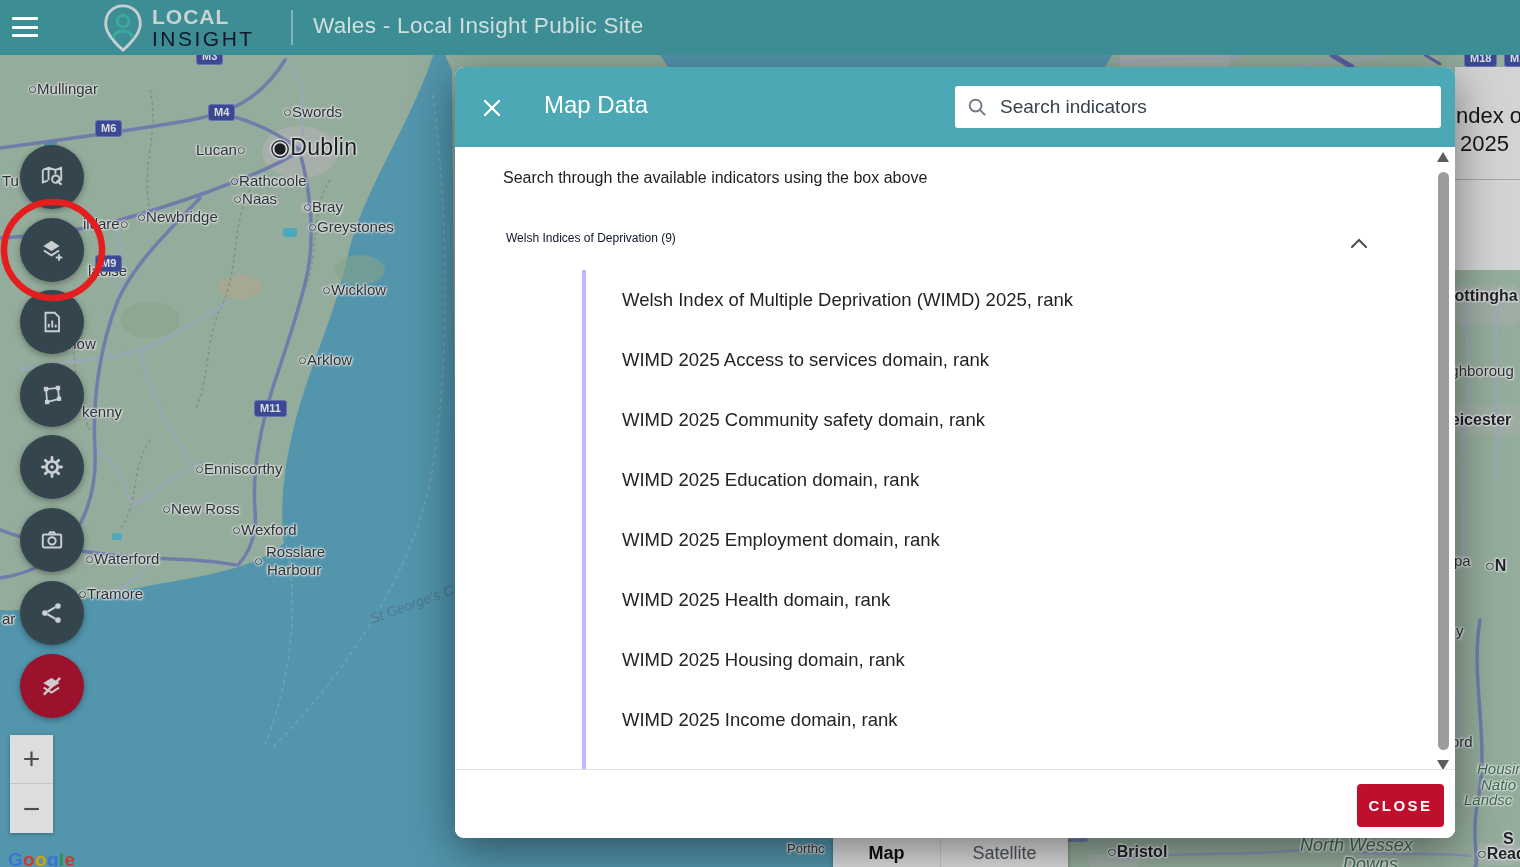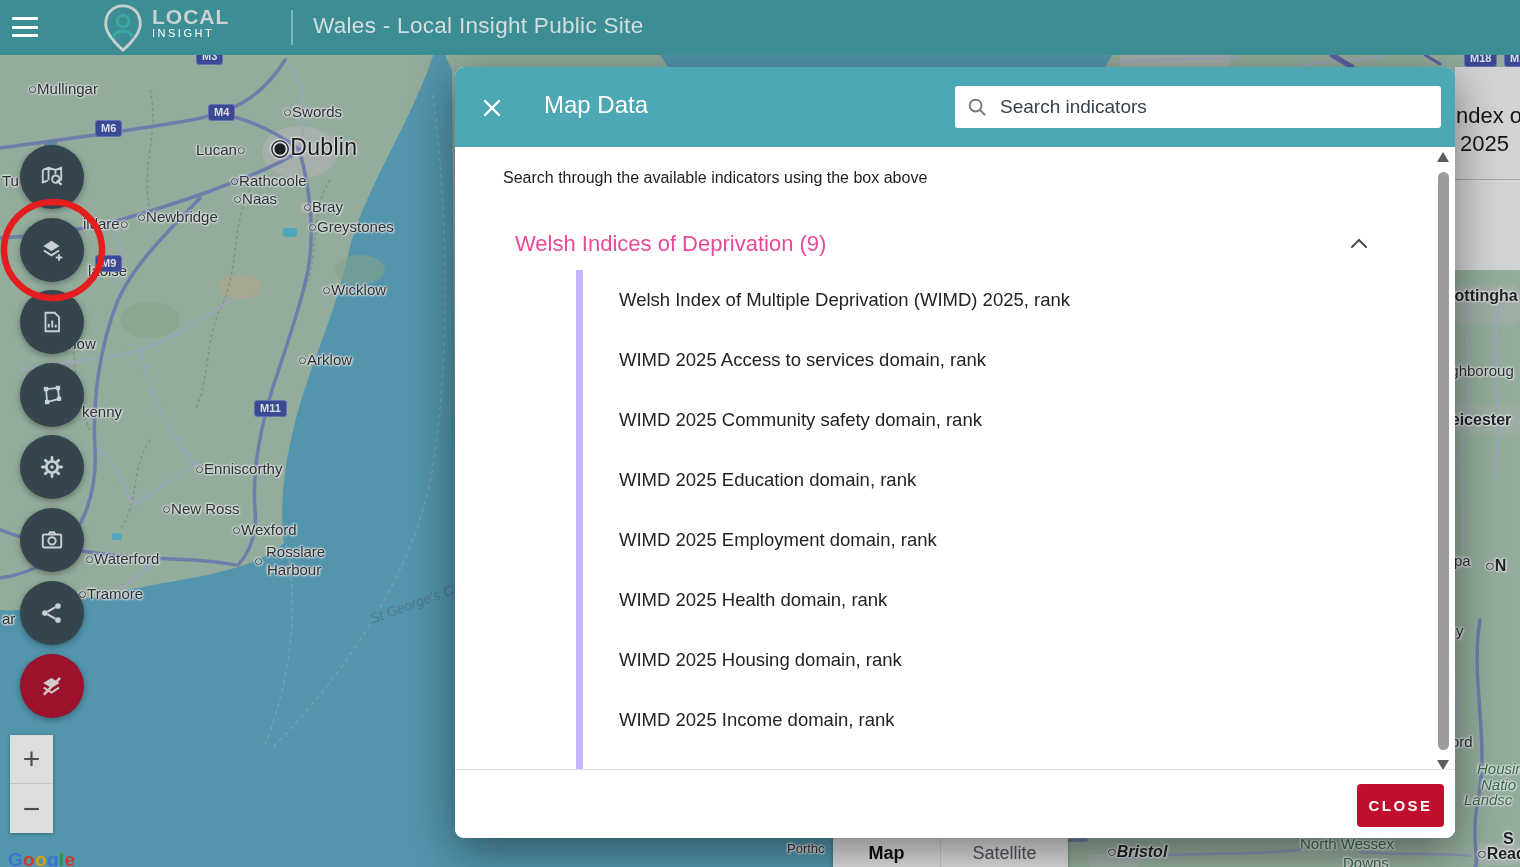--- a/index.html
+++ b/index.html
@@ -8,21 +8,21 @@
 
   
   .map-layer{position:absolute;inset:0;z-index:1}
   .mlabel{position:absolute;white-space:nowrap;color:#32383a;font-size:15px;
           text-shadow:0 0 2px #fff,0 0 2px #fff,0 0 3px #fff,1px 1px 2px #fff,-1px -1px 2px #fff}
   .mlabel.cityb{font-weight:bold;font-size:16px;color:#24282a}
   .mlabel.citylg{font-weight:normal;font-size:23px;color:#1e2123;letter-spacing:.3px}
   .mlabel.citysm{font-size:13px}
   .mlabel.sea{font-style:italic;color:#5d89a8;font-size:14px;text-shadow:none}
   .mlabel.area{font-style:italic;color:#3e7c52;font-size:15px}
-  .mlabel.areab{color:#3e7c52;font-size:15px}
+  .mlabel.areab{font-style:italic;color:#3e7c52;font-size:18px}
   .badge{position:absolute;background:#4353a8;color:#fff;font-size:11px;font-weight:bold;
          padding:1px 5px 2px;border-radius:3px;border:1px solid #7681c9;line-height:12px}
 
   
   .legend{position:absolute;left:1455px;top:67px;width:65px;height:203px;background:#f4f4f4}
   .legend .l1{position:absolute;left:1px;top:36px;font-size:22px;color:#161616;white-space:nowrap}
   .legend .l2{position:absolute;left:5px;top:64px;font-size:22px;color:#161616;white-space:nowrap}
   .legend .ldiv{position:absolute;left:0;right:0;top:112px;border-top:1px solid #bdbdbd}
 
   
@@ -56,24 +56,24 @@
          border-radius:9px;box-shadow:0 12px 45px rgba(0,0,0,.45);z-index:30;overflow:hidden}
   .m-header{position:absolute;top:0;left:0;right:0;height:80px;background:#4ba8b4}
   .m-close{position:absolute;left:26px;top:30px;width:22px;height:22px;cursor:pointer}
   .m-title{position:absolute;left:89px;top:24px;color:#fff;font-size:24px;font-weight:500}
   .searchbox{position:absolute;left:500px;top:19px;width:486px;height:42px;background:#fff;
              border-radius:3px;display:flex;align-items:center;padding:0 12px;box-sizing:border-box}
   .searchbox input{border:0;outline:0;flex:1;font-size:19px;color:#222;margin-left:10px;
                    font-family:"Liberation Sans",sans-serif}
   .searchbox input::placeholder{color:#35434f;opacity:1}
   .m-hint{position:absolute;left:48px;top:102px;font-size:16px;color:#1e1e1e}
-  .g-label{position:absolute;left:60px;top:164px;font-size:22px;color:#ec4899}
+  .g-label{position:absolute;left:51px;top:164px;font-size:12px;color:#0f172a}
   .g-chevron{position:absolute;left:895px;top:168px;cursor:pointer}
-  .g-content{position:absolute;left:121px;top:203px;width:800px;height:567px;
-             border-left:7px solid #c4b5fd;overflow:hidden}
+  .g-content{position:absolute;left:127px;top:203px;width:800px;height:567px;
+             border-left:4px solid #c4b5fd;overflow:hidden}
   .ind-item{height:60px;display:flex;align-items:center;padding-left:36px;font-size:18.5px;
             color:#232323;cursor:pointer}
   .sbar{position:absolute;left:982px;top:83px;width:13px;height:622px}
   .sb-up{position:absolute;top:2px;left:0;width:0;height:0;cursor:pointer;
          border-left:6.5px solid transparent;border-right:6.5px solid transparent;border-bottom:10px solid #5c5c5c}
   .sb-down{position:absolute;bottom:2px;left:0;width:0;height:0;cursor:pointer;
          border-left:6.5px solid transparent;border-right:6.5px solid transparent;border-top:10px solid #5c5c5c}
   .sb-thumb{position:absolute;top:22px;left:1px;width:11px;height:578px;background:#9c9c9c;border-radius:6px;cursor:pointer}
   .m-footer{position:absolute;left:0;right:0;bottom:0;height:68px;border-top:1px solid #e3e3e3;background:#fff}
   .close-btn{position:absolute;right:11px;top:14px;width:87px;height:43px;background:#c00f2d;color:#fff;
@@ -81,21 +81,21 @@
              font-family:"Liberation Sans",sans-serif}
 
   
   .topbar{position:absolute;top:0;left:0;right:0;height:55px;background:#3d8d95;z-index:40}
   .hamburger{position:absolute;left:12px;top:15px;width:26px;height:24px;cursor:pointer;display:flex;
              flex-direction:column;justify-content:space-between;padding:2px 0;box-sizing:border-box}
   .hamburger div{height:3px;background:#fff;border-radius:1px}
   .pinlogo{position:absolute;left:100px;top:3px}
   .brand{position:absolute;left:152px;top:6px;line-height:1.05}
   .brand .b1{font-size:21px;font-weight:bold;color:#c9d3d3;letter-spacing:1px}
-  .brand .b2{font-size:11px;color:#ffffff;letter-spacing:2.5px}
+  .brand .b2{font-size:21px;color:#0f172a;letter-spacing:2.5px}
   .tb-div{position:absolute;left:291px;top:10px;width:2px;height:35px;background:rgba(255,255,255,.35)}
   .tb-title{position:absolute;left:313px;top:13px;font-size:22.5px;color:#d3dede;letter-spacing:.3px}
 
   
   .annot{position:absolute;left:0;top:196px;z-index:50;pointer-events:none}
 </style>
 </head>
 <body>
 
 <div class="map-layer">
@@ -205,21 +205,21 @@
       <div class="mlabel cityb" style="left: 1441px; top: 411px;">Leicester</div>
       <div class="mlabel " style="left: 1444px; top: 552px;">Spa</div>
       <div class="mlabel cityb" style="left: 1485px; top: 557px;">○N</div>
       <div class="mlabel " style="left: 1456px; top: 622px;">y</div>
       <div class="mlabel " style="left: 1451px; top: 733px;">ord</div>
       <div class="mlabel area" style="left: 1477px; top: 760px;">Housing</div>
       <div class="mlabel area" style="left: 1481px; top: 776px;">Natio</div>
       <div class="mlabel area" style="left: 1464px; top: 791px;">Landsc</div>
       <div class="mlabel cityb" style="left: 1503px; top: 830px;">S</div>
       <div class="mlabel cityb" style="left: 1477px; top: 845px;">○Read</div>
-      <div class="mlabel cityb" style="left: 1107px; top: 843px; font-style: italic;">○Bristol</div>
+      <div class="mlabel cityb" style="left: 1107px; top: 843px;">○Bristol</div>
       <div class="mlabel areab" style="left: 1300px; top: 835px;">North Wessex</div>
       <div class="mlabel areab" style="left: 1343px; top: 854px;">Downs</div>
       <div class="mlabel citysm" style="left: 787px; top: 841px;">Porthc</div>
     </div>
   <div>
       <div class="badge" style="left: 95px; top: 120px;">M6</div>
       <div class="badge" style="left: 208px; top: 104px;">M4</div>
       <div class="badge" style="left: 196px; top: 48px;">M3</div>
       <div class="badge" style="left: 95px; top: 255px;">M9</div>
       <div class="badge" style="left: 254px; top: 400px;">M11</div>

